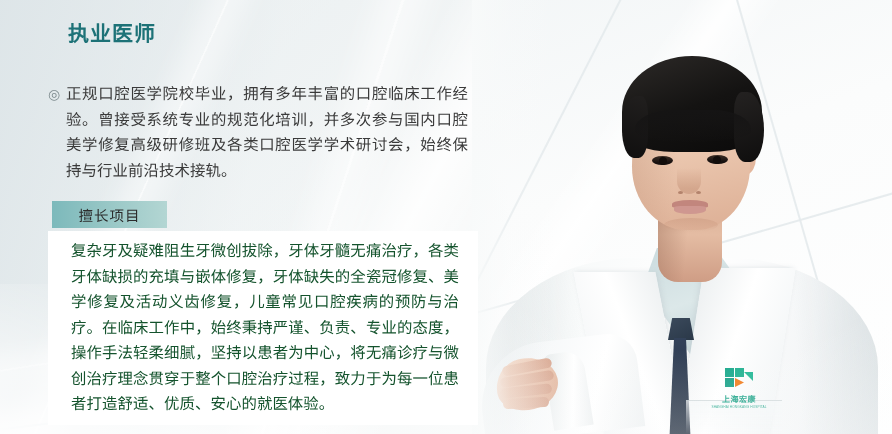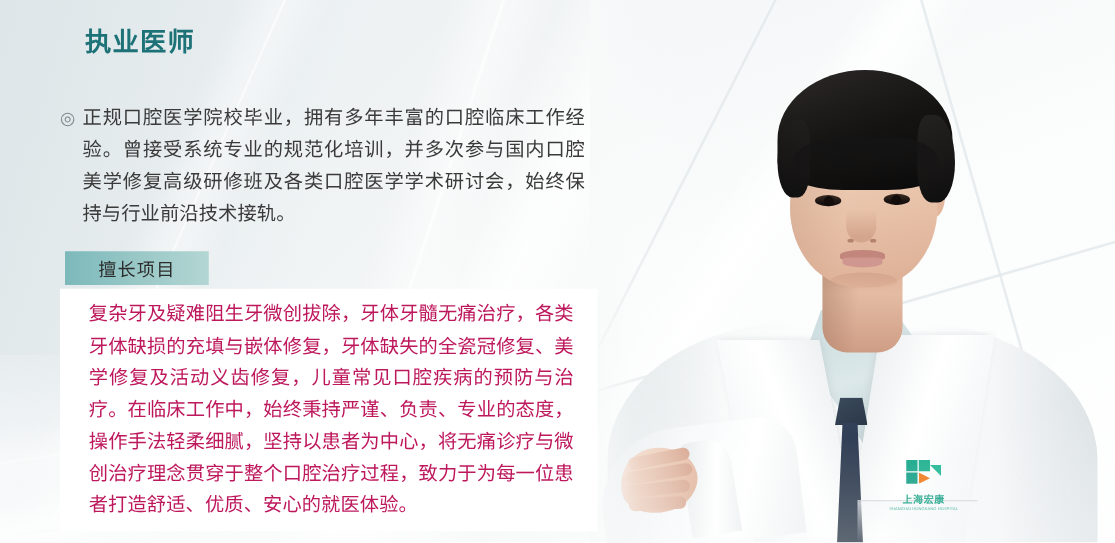--- a/index.html
+++ b/index.html
@@ -85,21 +85,21 @@
 
   
   .panel {
     position:absolute; left:48px; top:231px;
     width:430px; height:194px;
     background:#ffffff;
   }
   .panel-text {
     position:absolute; left:23px; top:8px; width:388px;
     font-family:"DejaVu Sans","Liberation Sans",sans-serif;
-    font-size:15.4px; line-height:25.5px; color:#be185d;
+    font-size:15.4px; line-height:25.5px; color:#14532d;
     text-align:justify; letter-spacing:.1px;
   }
 
   
   .portrait { position:absolute; right:0; bottom:0; width:420px; height:434px; overflow:hidden; }
 
   .pbg { position:absolute; inset:0;
          background:
            linear-gradient(125deg, rgba(255,255,255,0) 30%, rgba(255,255,255,.9) 36%, rgba(255,255,255,0) 43%),
            linear-gradient(160deg,#f3f6f7 0%, #fbfcfc 40%, #ffffff 100%); }

